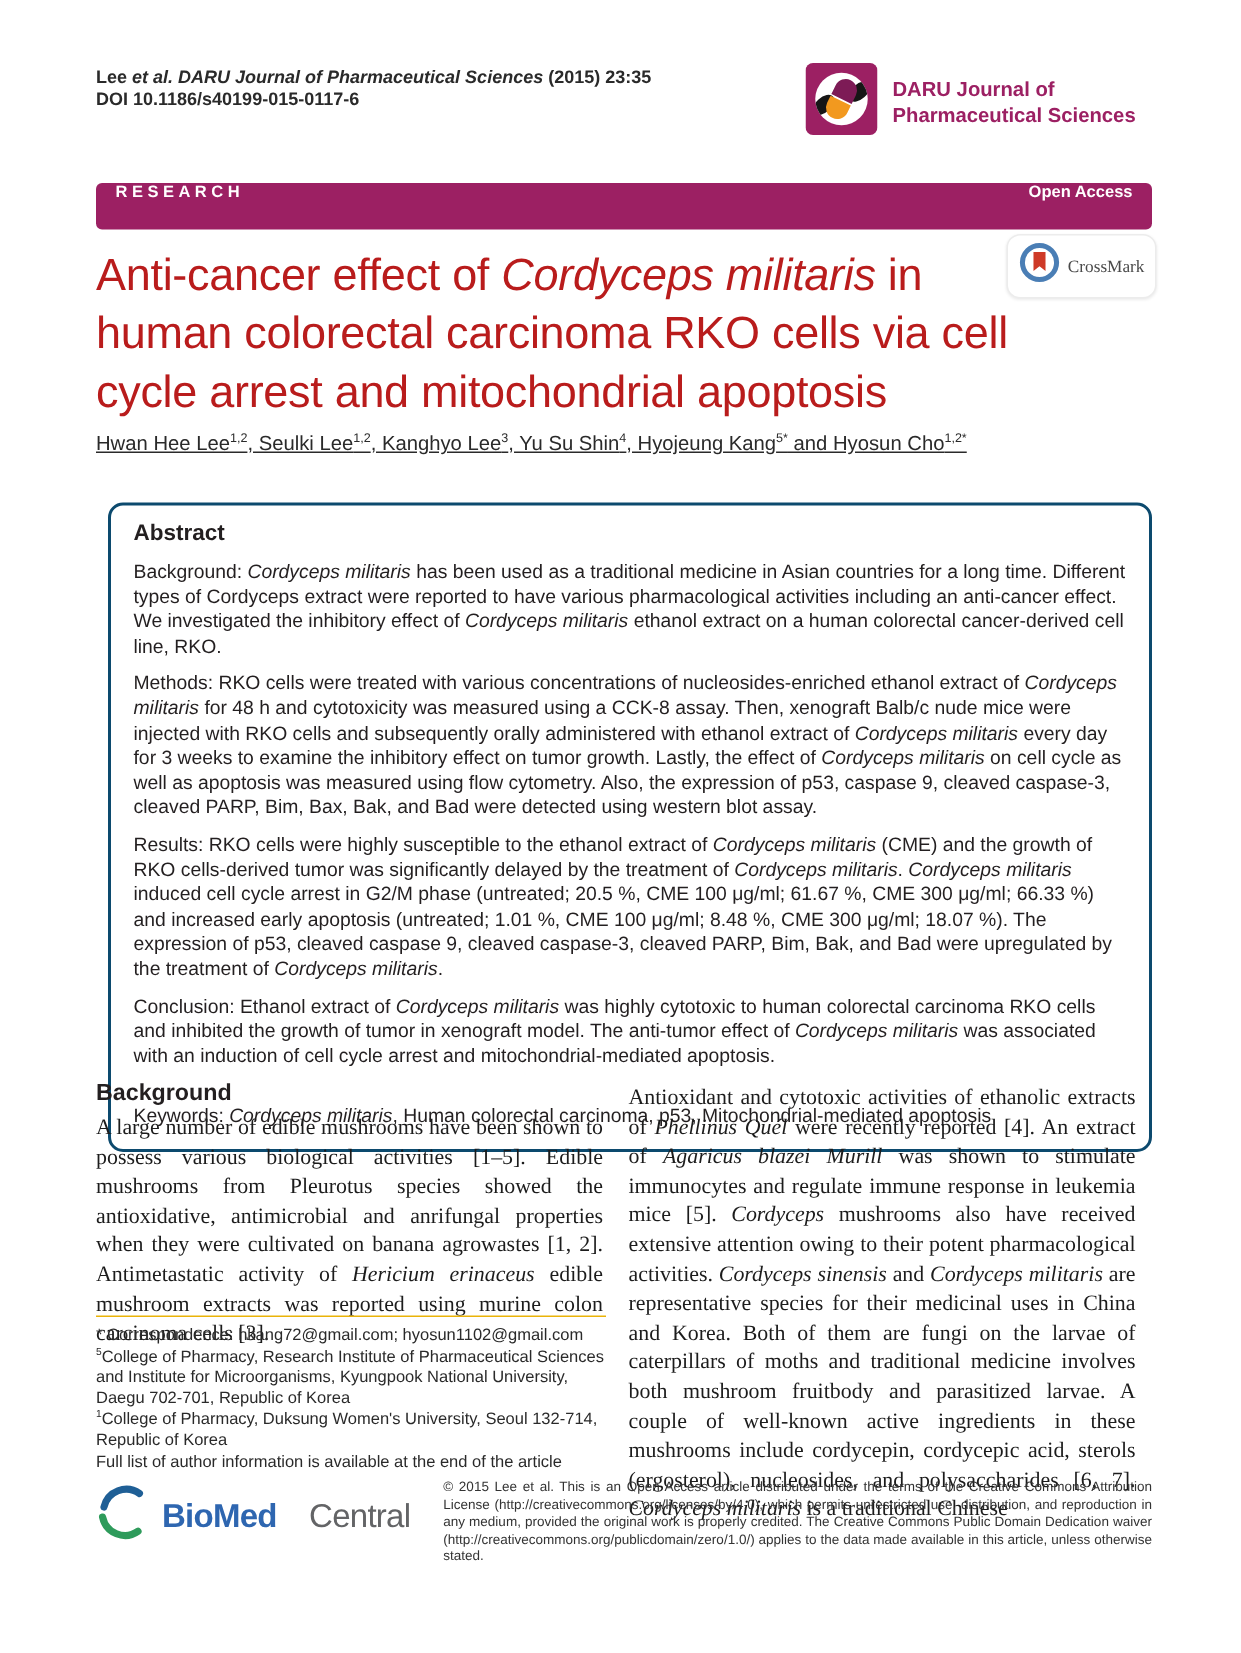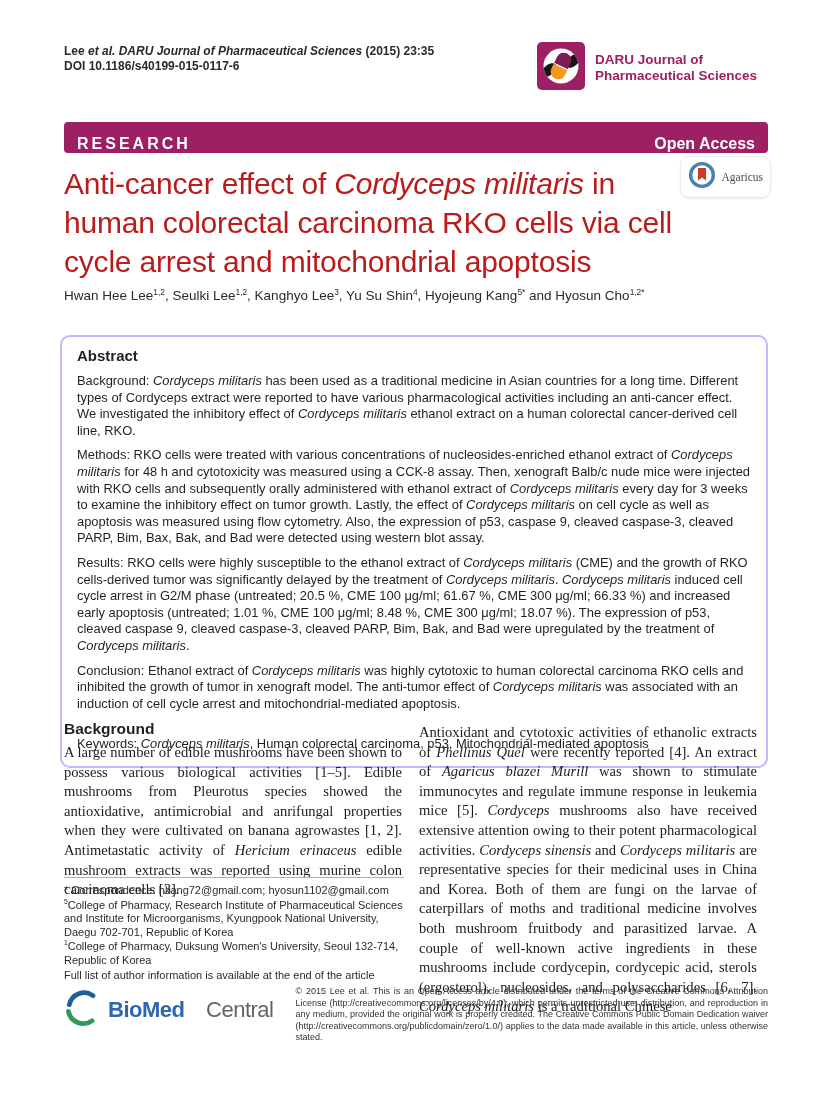--- a/index.html
+++ b/index.html
@@ -15,35 +15,35 @@
 
   
   .citation { position:absolute; left:64px; top:44px; font-size:12px; line-height:15px; font-weight:600; color:#2a2a2a; }
   .journal-brand { position:absolute; left:537px; top:42px; display:flex; align-items:center; gap:10px; }
   .journal-name { font-size:13.5px; line-height:16.5px; font-weight:bold; color:#9C2063; }
 
   
   .banner {
     position:absolute; left:64px; right:59px; top:122px; height:31px;
     background:#9C2063; border-radius:4px; color:#fff;
-    display:flex; align-items:flex-end; justify-content:space-between;
-    padding:0 13px; font-size:16px; font-weight:bold;
+    display:flex; align-items:flex-start; justify-content:space-between;
+    padding:0 13px; font-size:11px; font-weight:bold;
   }
   .banner .section { letter-spacing:3px; }
 
   
   .title { position:absolute; left:64px; top:164px; width:630px; font-size:30px; line-height:39px; color:#b91c1c; font-weight:400; letter-spacing:-0.2px; }
   .crossmark { position:absolute; right:56px; top:156px; display:flex; align-items:center; gap:5px; background:#fff; border:1px solid #ececec; border-radius:9px; padding:4px 7px; box-shadow:0 1px 2px rgba(0,0,0,0.08); cursor:pointer; }
   .crossmark-label { font-family:"Liberation Serif", serif; font-size:11.5px; color:#4a4a4a; }
-  .authors { position:absolute; left:64px; top:288px; width:700px; font-size:13.5px; color:#2a2a2a; }
+  .authors { position:absolute; left:64px; top:288px; width:700px; font-size:13.5px; color:#2a2a2a;text-decoration:underline; }
 
   
   .abstract {
-    position:absolute; left:60px; right:59px; top:335px;
-    border:2px solid #c4b5fd; border-radius:10px;
+    position:absolute; left:72px; right:59px; top:335px;
+    border:2px solid #0c4a6e; border-radius:10px;
     padding:10px 15px 11px 15px;
   }
   .abstract h2 { font-size:15px; margin-bottom:9px; }
   .abstract p { font-size:12.9px; line-height:16.6px; margin-bottom:8px; }
   .abstract p:last-child { margin-bottom:2px;margin-top:24px; }
 
   
   .columns { position:absolute; left:64px; top:720px; width:704px; display:flex; gap:17px; }
   .col { width:338px; }
   .col h2 { font-size:15.5px; margin-bottom:5px; }
@@ -101,21 +101,21 @@
 
 <h1 class="title"><span>Anti-cancer effect of </span><span class="it">Cordyceps militaris</span><span> in</span><br><span>human colorectal carcinoma RKO cells via cell</span><br><span>cycle arrest and mitochondrial apoptosis</span></h1>
 
 <div class="crossmark">
   <span>
     <svg width="28" height="28" viewBox="0 0 30 30">
       <circle cx="15" cy="15" r="12.2" fill="#ffffff" stroke="#4A7EB5" stroke-width="3.6"></circle>
       <path d="M10.7 7.5 h8.6 v13.5 l-4.3 -3.4 -4.3 3.4 z" fill="#CE3A28"></path>
     </svg>
   </span>
-  <span class="crossmark-label">Agaricus</span>
+  <span class="crossmark-label">CrossMark</span>
 </div>
 
 <div class="authors"><span>Hwan Hee Lee</span><sup>1,2</sup><span>, Seulki Lee</span><sup>1,2</sup><span>, Kanghyo Lee</span><sup>3</sup><span>, Yu Su Shin</span><sup>4</sup><span>, Hyojeung Kang</span><sup>5*</sup><span> and Hyosun Cho</span><sup>1,2*</sup></div>
 
 <div class="abstract">
   <h2>Abstract</h2>
   <p><span class="bd">Background: </span><span class="it">Cordyceps militaris</span><span> has been used as a traditional medicine in Asian countries for a long time. Different types of Cordyceps extract were reported to have various pharmacological activities including an anti-cancer effect. We investigated the inhibitory effect of </span><span class="it">Cordyceps militaris</span><span> ethanol extract on a human colorectal cancer-derived cell line, RKO.</span></p>
   <p><span class="bd">Methods: </span><span>RKO cells were treated with various concentrations of nucleosides-enriched ethanol extract of </span><span class="it">Cordyceps militaris</span><span> for 48 h and cytotoxicity was measured using a CCK-8 assay. Then, xenograft Balb/c nude mice were injected with RKO cells and subsequently orally administered with ethanol extract of </span><span class="it">Cordyceps militaris</span><span> every day for 3 weeks to examine the inhibitory effect on tumor growth. Lastly, the effect of </span><span class="it">Cordyceps militaris</span><span> on cell cycle as well as apoptosis was measured using flow cytometry. Also, the expression of p53, caspase 9, cleaved caspase-3, cleaved PARP, Bim, Bax, Bak, and Bad were detected using western blot assay.</span></p>
   <p><span class="bd">Results: </span><span>RKO cells were highly susceptible to the ethanol extract of </span><span class="it">Cordyceps militaris</span><span> (CME) and the growth of RKO cells-derived tumor was significantly delayed by the treatment of </span><span class="it">Cordyceps militaris</span><span>. </span><span class="it">Cordyceps militaris</span><span> induced cell cycle arrest in G2/M phase (untreated; 20.5 %, CME 100 μg/ml; 61.67 %, CME 300 μg/ml; 66.33 %) and increased early apoptosis (untreated; 1.01 %, CME 100 μg/ml; 8.48 %, CME 300 μg/ml; 18.07 %). The expression of p53, cleaved caspase 9, cleaved caspase-3, cleaved PARP, Bim, Bak, and Bad were upregulated by the treatment of </span><span class="it">Cordyceps militaris</span><span>.</span></p>
   <p><span class="bd">Conclusion: </span><span>Ethanol extract of </span><span class="it">Cordyceps militaris</span><span> was highly cytotoxic to human colorectal carcinoma RKO cells and inhibited the growth of tumor in xenograft model. The anti-tumor effect of </span><span class="it">Cordyceps militaris</span><span> was associated with an induction of cell cycle arrest and mitochondrial-mediated apoptosis.</span></p>

